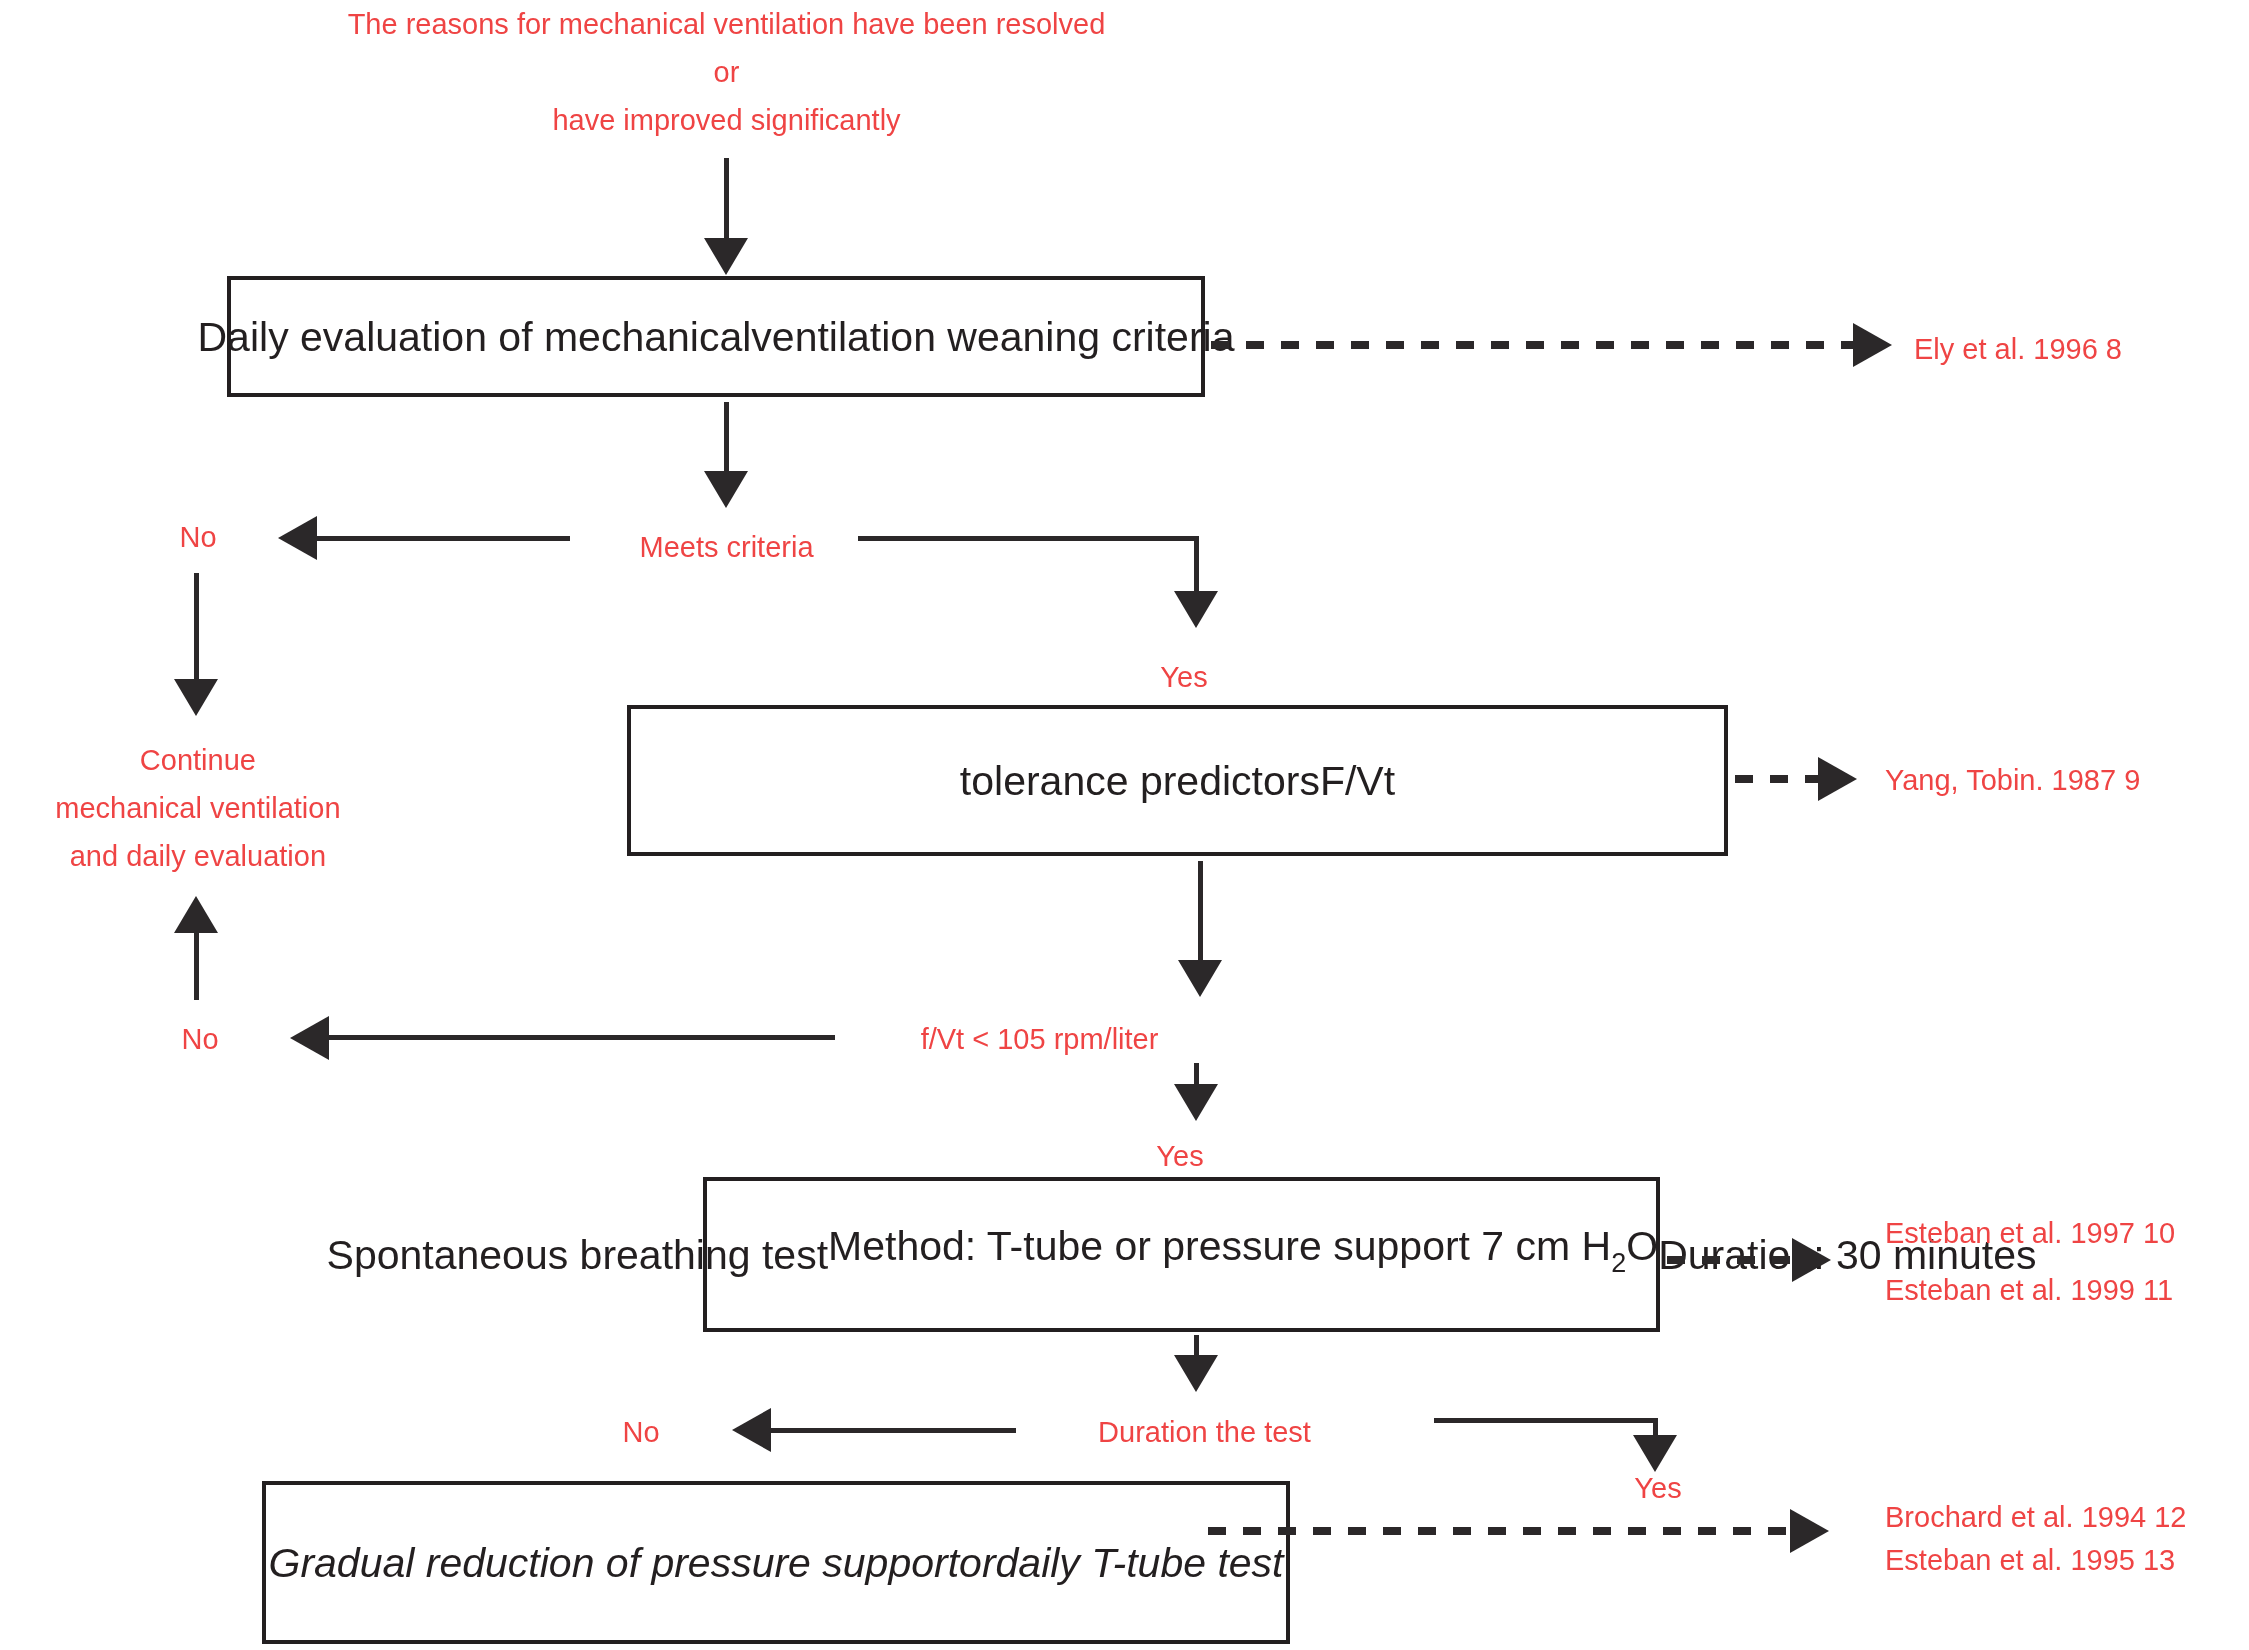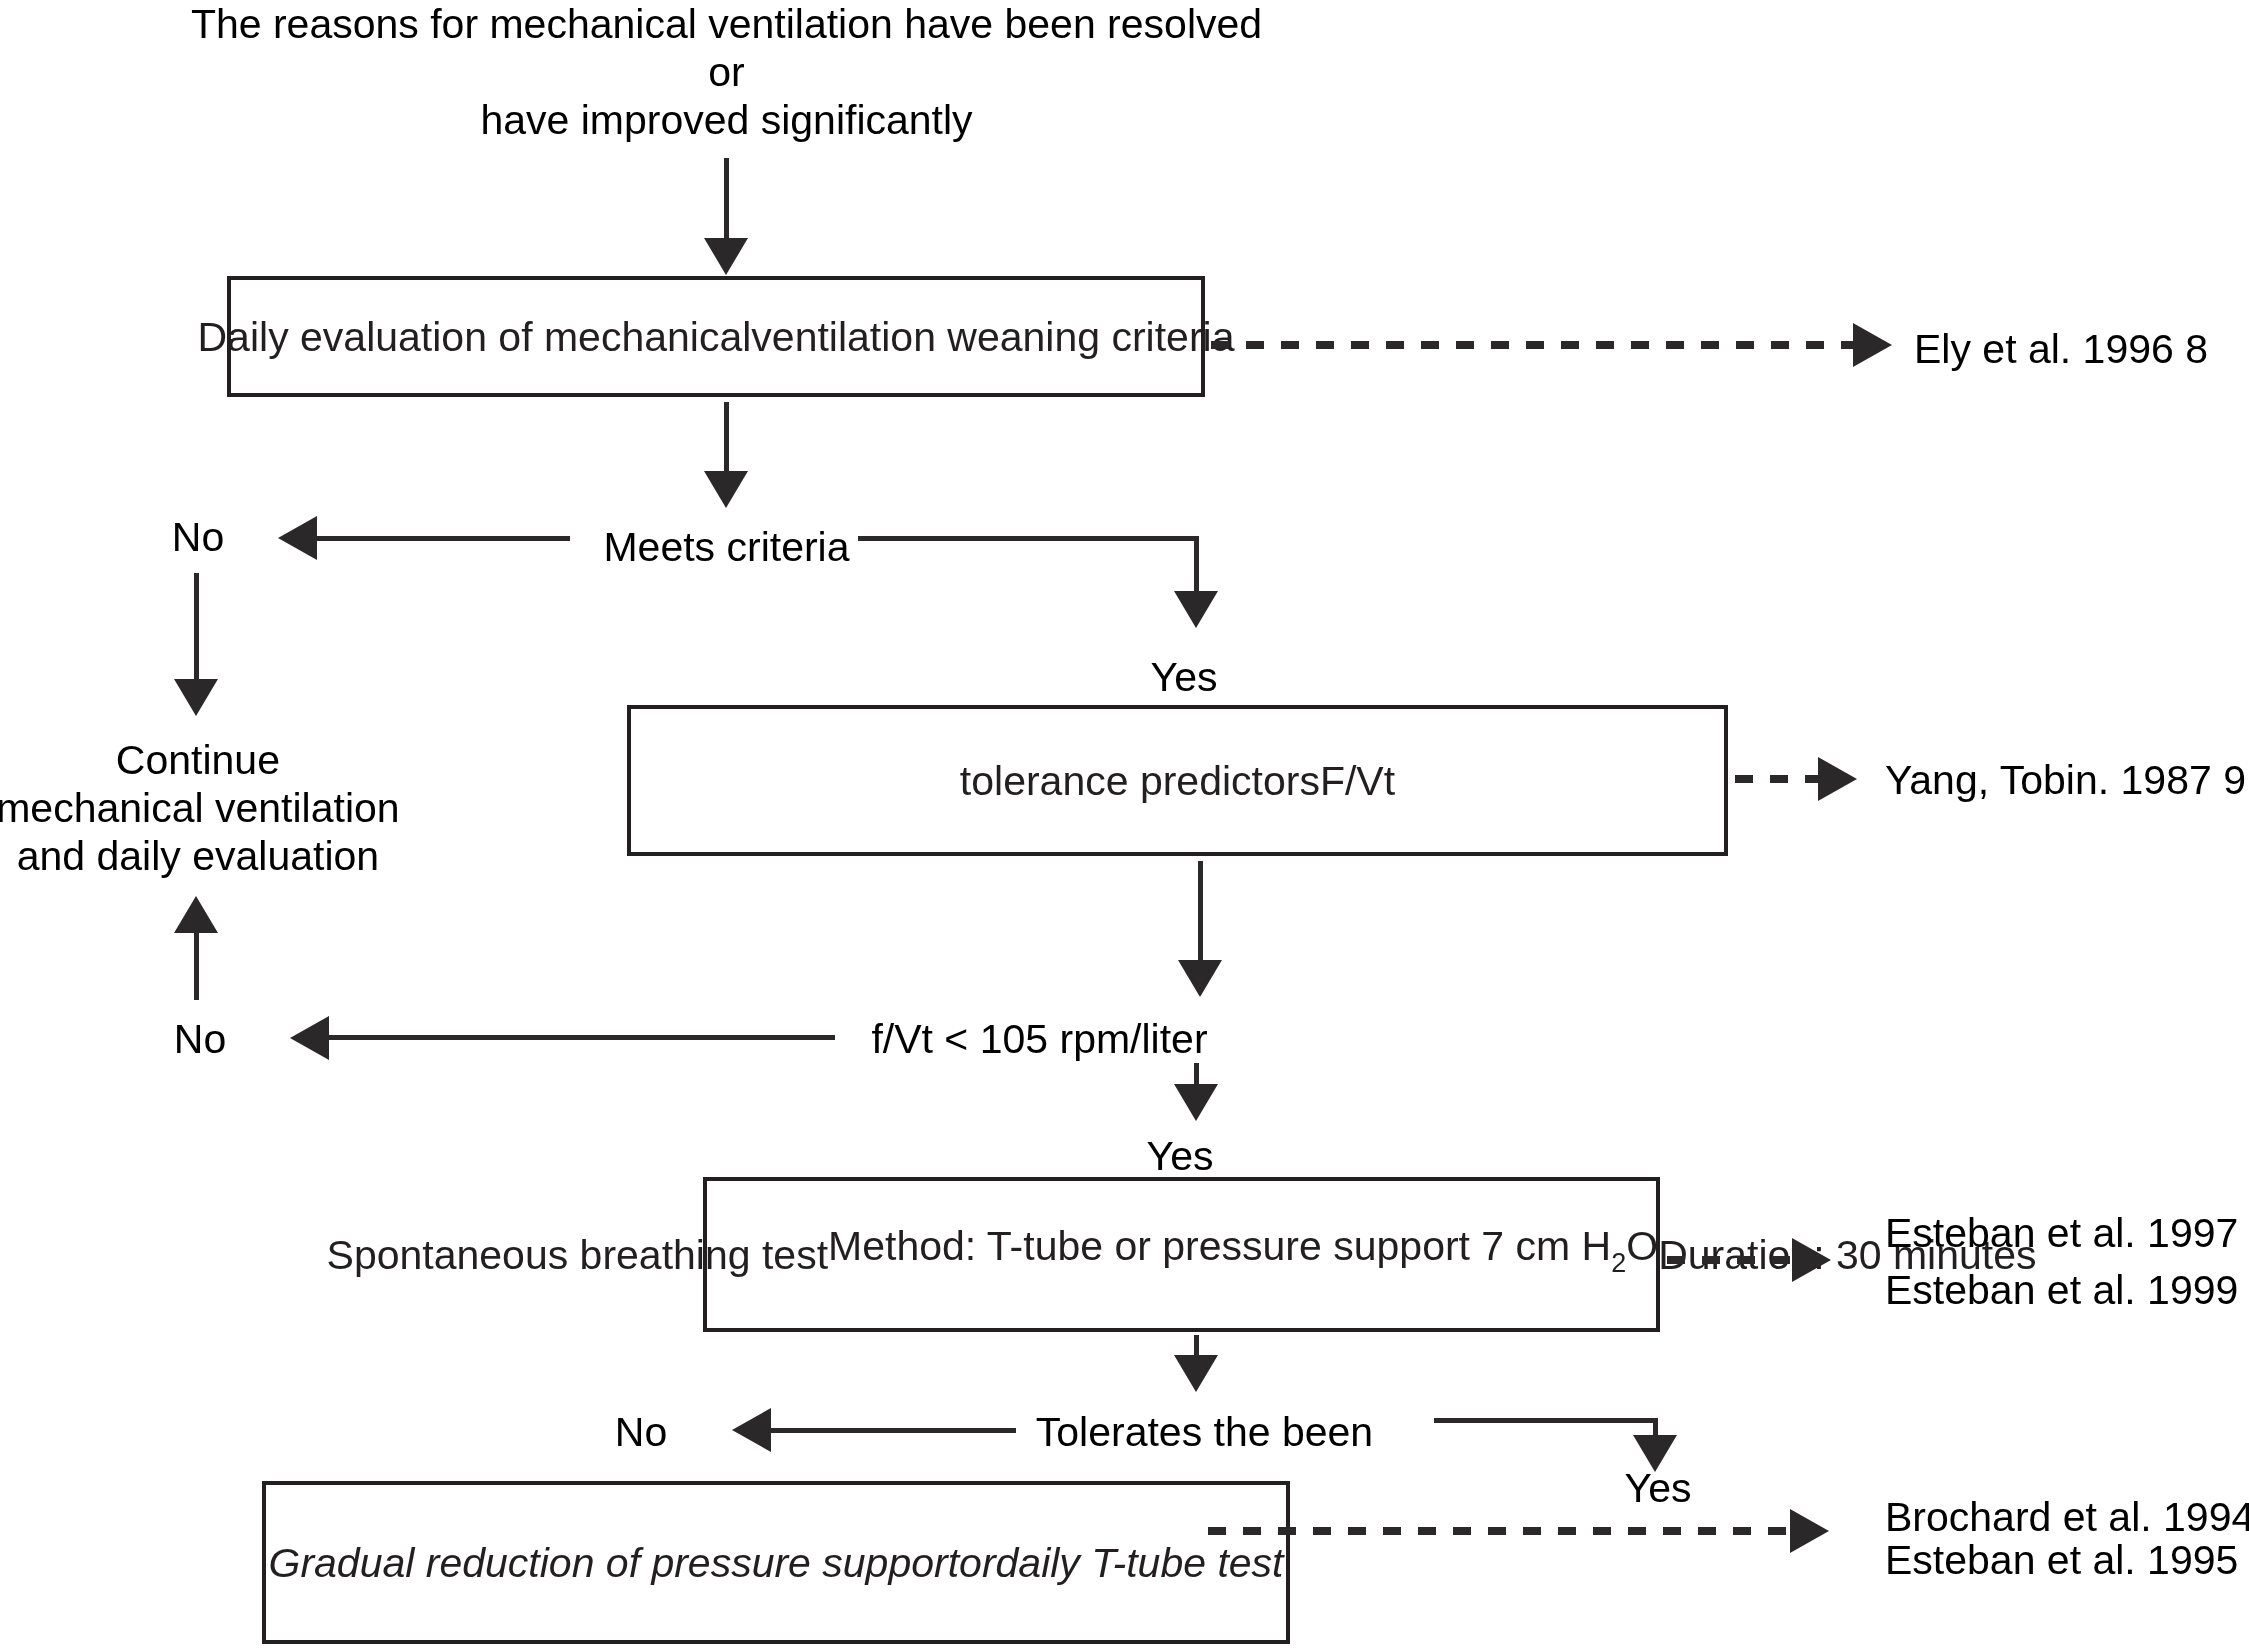--- a/index.html
+++ b/index.html
@@ -7,24 +7,24 @@
     position:relative;
     width:2250px;
     height:1650px;
     background:#ffffff;
     font-family:"Liberation Sans","DejaVu Sans",sans-serif;
     color:#231f20;
     overflow:hidden;
   }
   .t{
     position:absolute;
-    font-size:41px;
+    font-size:29px;
     line-height:48px;
     text-align:center;
-    color:#000000;
+    color:#ef4444;
     white-space:nowrap;
   }
   .t.left{text-align:left;}
   .box{
     position:absolute;
     border:4.1px solid #231f20;
     background:#ffffff;
     display:flex;
     flex-direction:row;
     justify-content:center;
@@ -124,21 +124,21 @@
   </div>
 
   <div class="dash" style="left:1667px;top:1256px;width:125px;"></div>
   <div class="ah right" style="left:1792px;top:1238px;"></div>
   <div class="t left" style="left:1885px;top:1209px;">Esteban et al. 1997 10</div>
   <div class="t left" style="left:1885px;top:1266px;">Esteban et al. 1999 11</div>
 
   <div class="vline" style="left:1194px;top:1335px;height:23px;"></div>
   <div class="ah down" style="left:1174px;top:1355px;"></div>
 
-  <div class="t" style="left:1023px;top:1408px;width:363px;">Tolerates the been</div>
+  <div class="t" style="left:1023px;top:1408px;width:363px;">Duration the test</div>
 
   <div class="ah left" style="left:732px;top:1408px;"></div>
   <div class="hline" style="left:768px;top:1428px;width:248px;"></div>
   <div class="t" style="left:583px;top:1408px;width:116px;">No</div>
 
   <div class="hline" style="left:1434px;top:1418px;width:224px;"></div>
   <div class="vline" style="left:1653px;top:1418px;height:20px;"></div>
   <div class="ah down" style="left:1633px;top:1435px;"></div>
   <div class="t" style="left:1592px;top:1464px;width:132px;">Yes</div>
 

